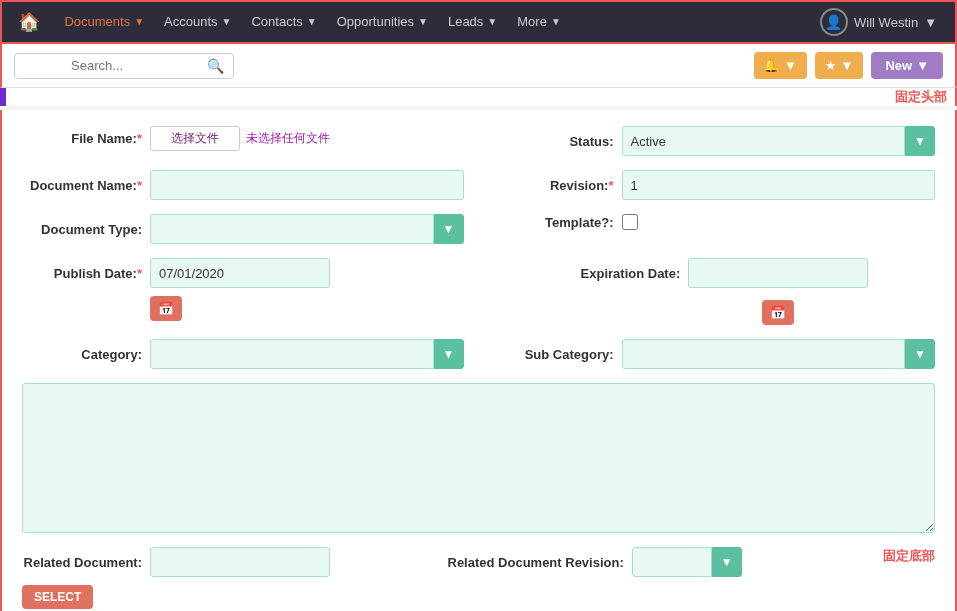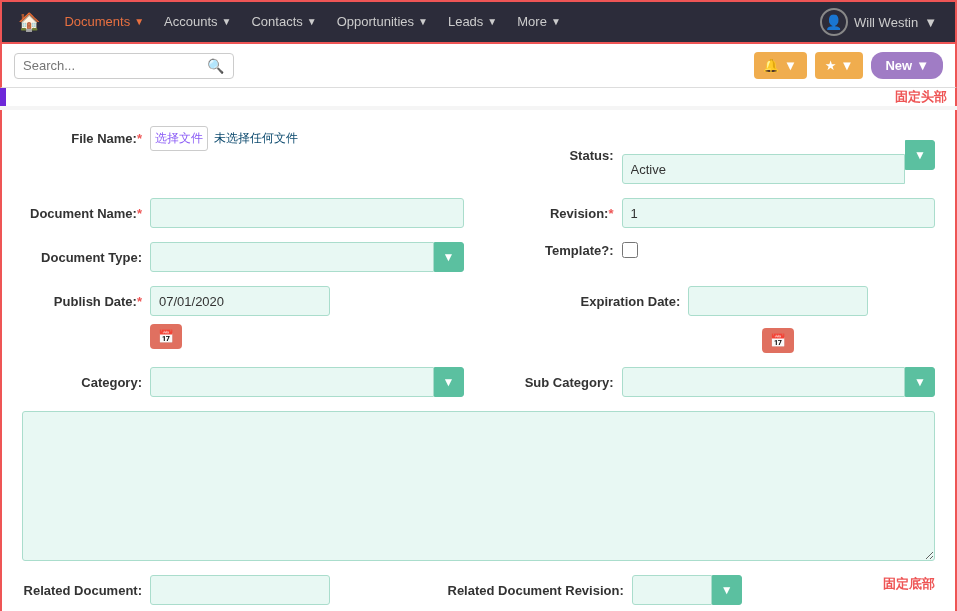--- a/index.html
+++ b/index.html
@@ -65,37 +65,37 @@
     .search-box {
       display: flex;
       align-items: center;
       border: 1px solid #ccc;
       border-radius: 4px;
       padding: 4px 8px;
       width: 220px;
       background: #fff;
     }
     .search-box input {
-      border: none; outline: none; font-size: 13px; color: #999; width: 100%;
+      border: none; outline: none; font-size: 13px; color: #999; width: 100%; margin-left: 48px;
     }
     .search-icon { color: #999; font-size: 14px; }
     .toolbar-spacer { flex: 1; }
     .btn-notify {
       background: #f0ad4e; color: #fff; border: none;
       border-radius: 4px; padding: 6px 10px; cursor: pointer;
       display: flex; align-items: center; gap: 4px; font-size: 13px;
     }
     .btn-star {
       background: #f0ad4e; color: #fff; border: none;
       border-radius: 4px; padding: 6px 10px; cursor: pointer;
       display: flex; align-items: center; gap: 4px; font-size: 13px;
     }
     .btn-new {
       background: #a07cc5; color: #fff; border: none;
-      border-radius: 12px; padding: 6px 14px; cursor: pointer;
+      border-radius: 4px; padding: 6px 14px; cursor: pointer;
       display: flex; align-items: center; gap: 4px; font-size: 13px; font-weight: bold;
     }
 
     
     .main-content {
       background: #fff;
       padding: 16px 20px;
       border-left: 2px solid #e55;
       border-right: 2px solid #e55;
       min-height: 460px;
@@ -135,43 +135,42 @@
     }
     .file-input-row {
       display: flex;
       align-items: center;
       gap: 6px;
     }
     .file-btn {
       background: #fff;
       border: 1px solid #ccc;
       border-radius: 3px;
-      padding: 3px 4px;
+      padding: 3px 20px;
       font-size: 12px;
       cursor: pointer;
-      color: #8b5cf6;
-    }
-    .file-text { color: #0c4a6e; font-size: 12px; }
+      color: #701a75;
+    }
+    .file-text { color: #a21caf; font-size: 12px; }
     .status-select-wrap {
       display: flex;
       align-items: center;
       gap: 0;
       flex: 1;
     }
     .status-select {
       flex: 1;
       height: 30px;
       border: 1px solid #aaddcc;
       border-radius: 3px 0 0 3px;
       background: #e8f8f3;
       padding: 4px 8px;
       font-size: 13px;
       color: #333;
       outline: none;
-      margin-top: 28px;
       -webkit-appearance: none;
     }
     .dropdown-btn {
       background: #5bc0a0;
       border: 1px solid #5bc0a0;
       border-radius: 0 3px 3px 0;
       padding: 4px 8px;
       height: 30px;
       cursor: pointer;
       color: #fff;

